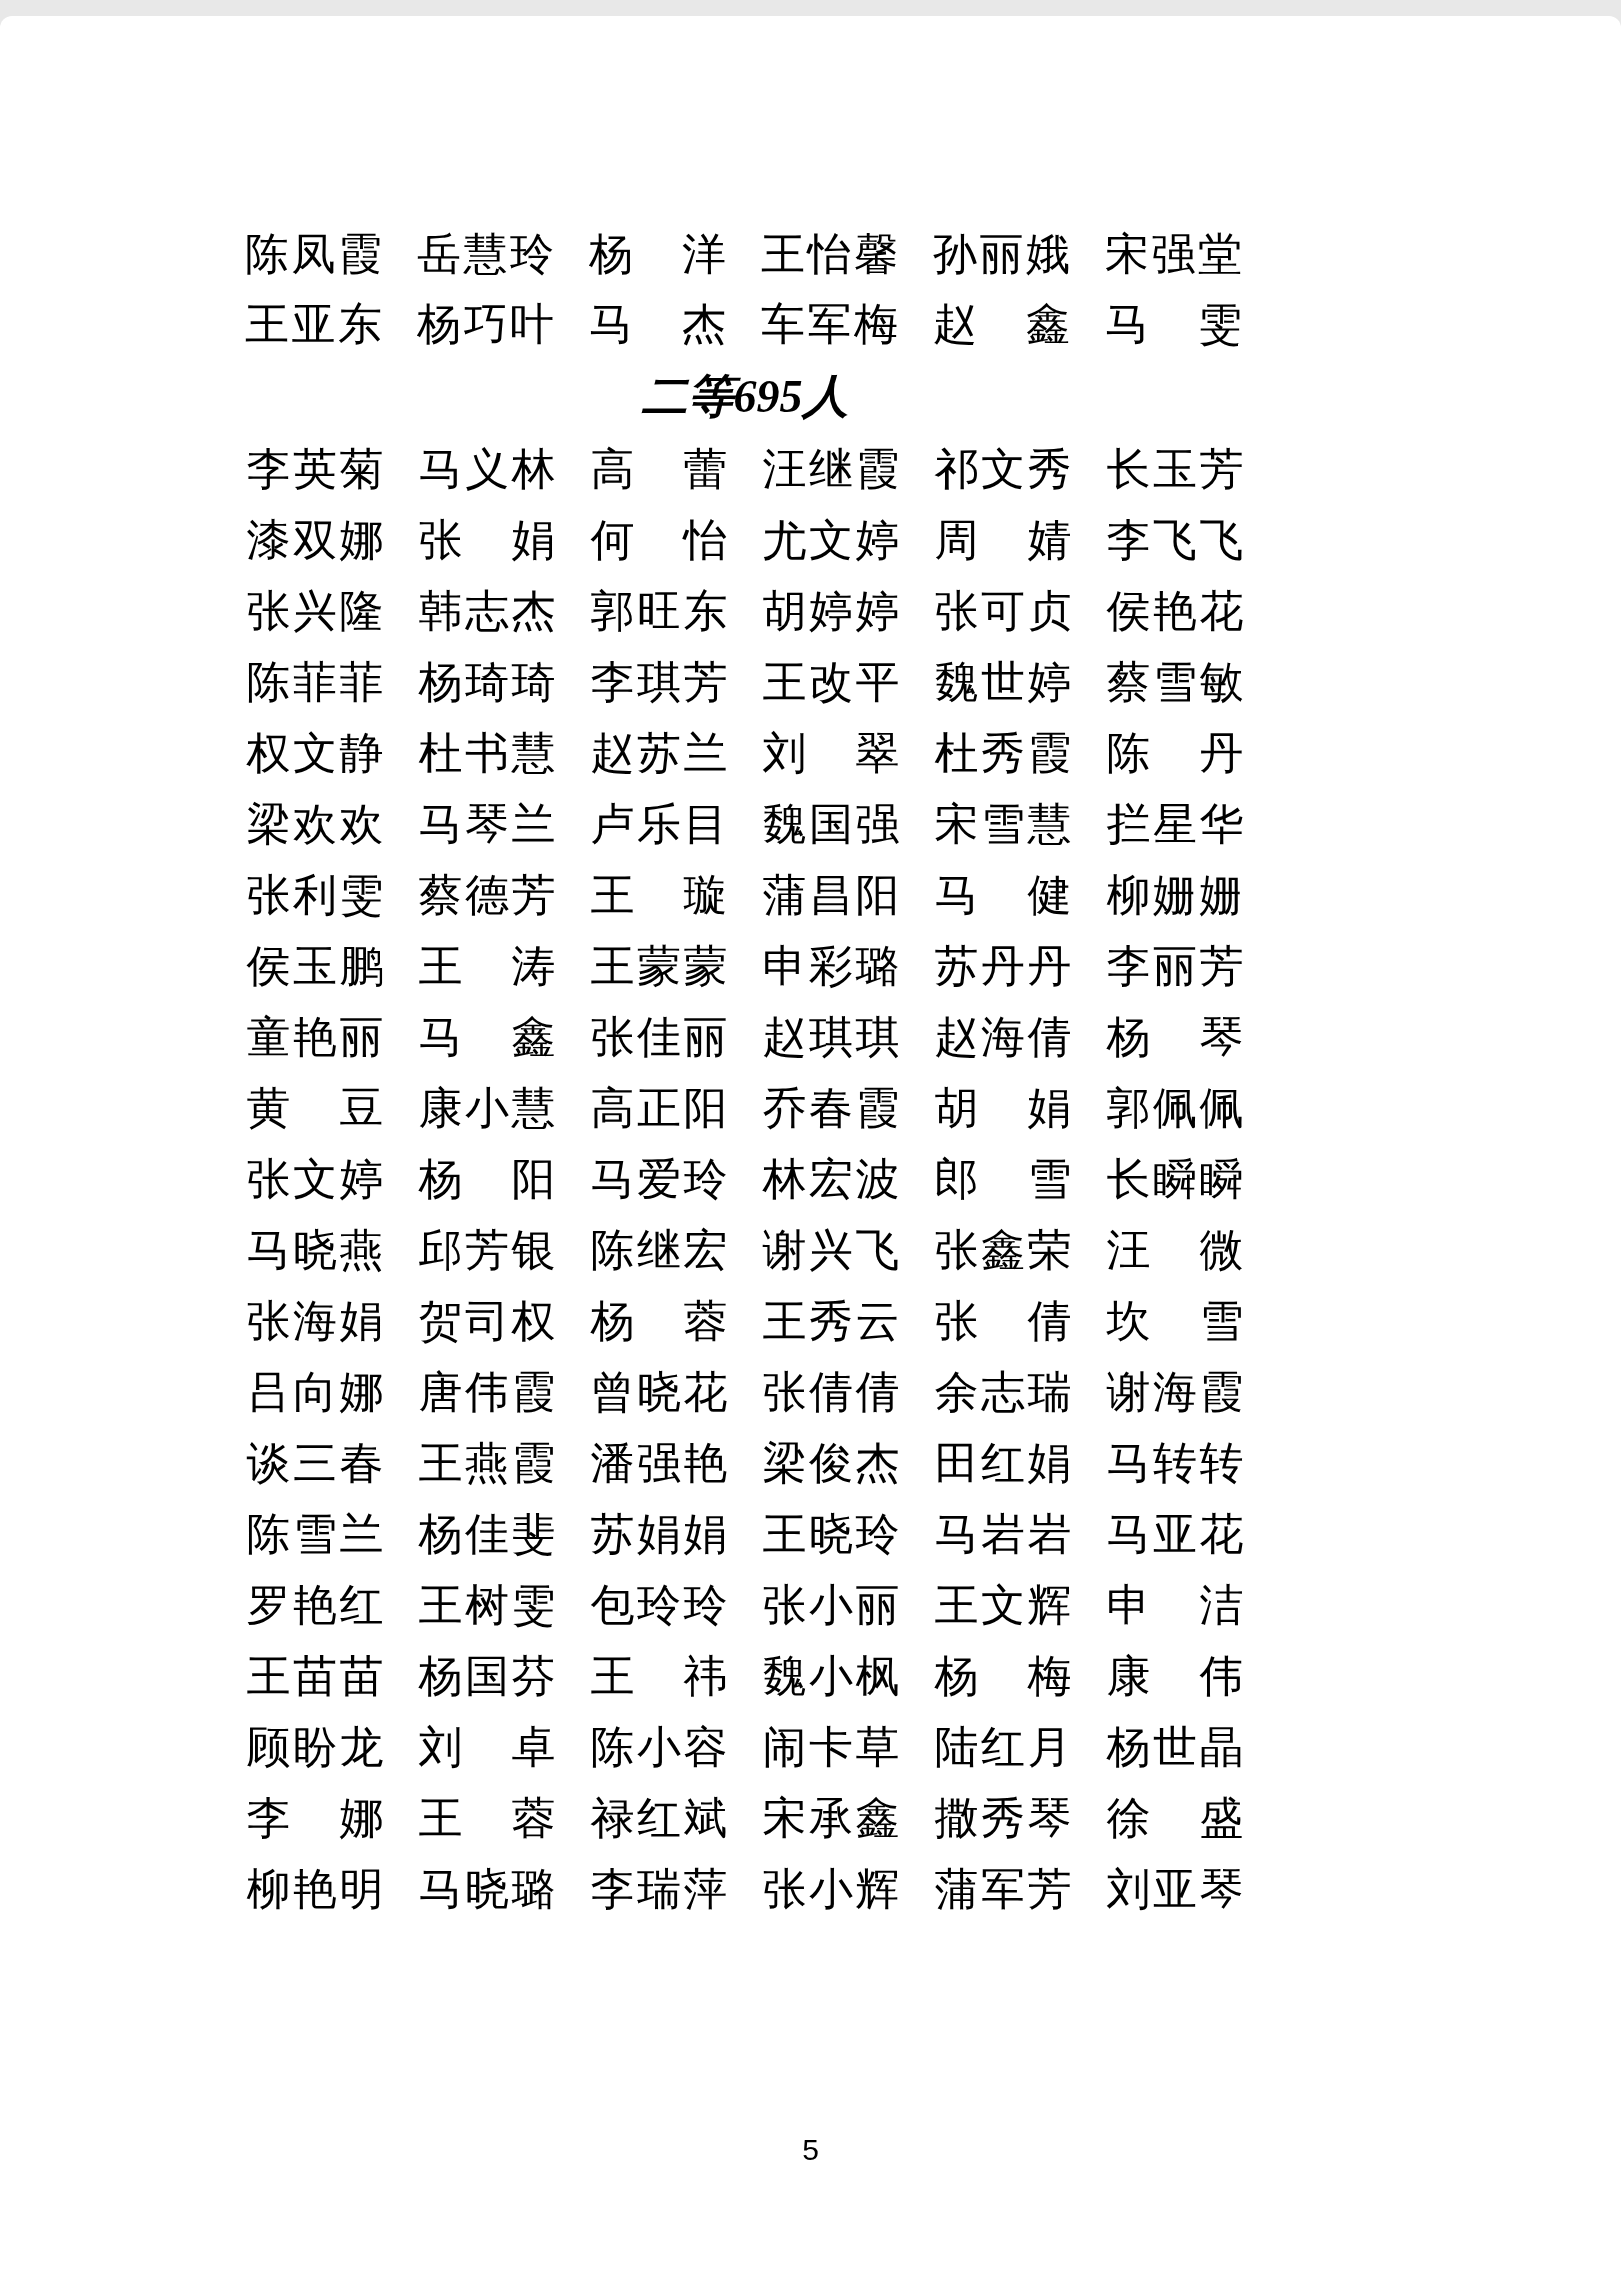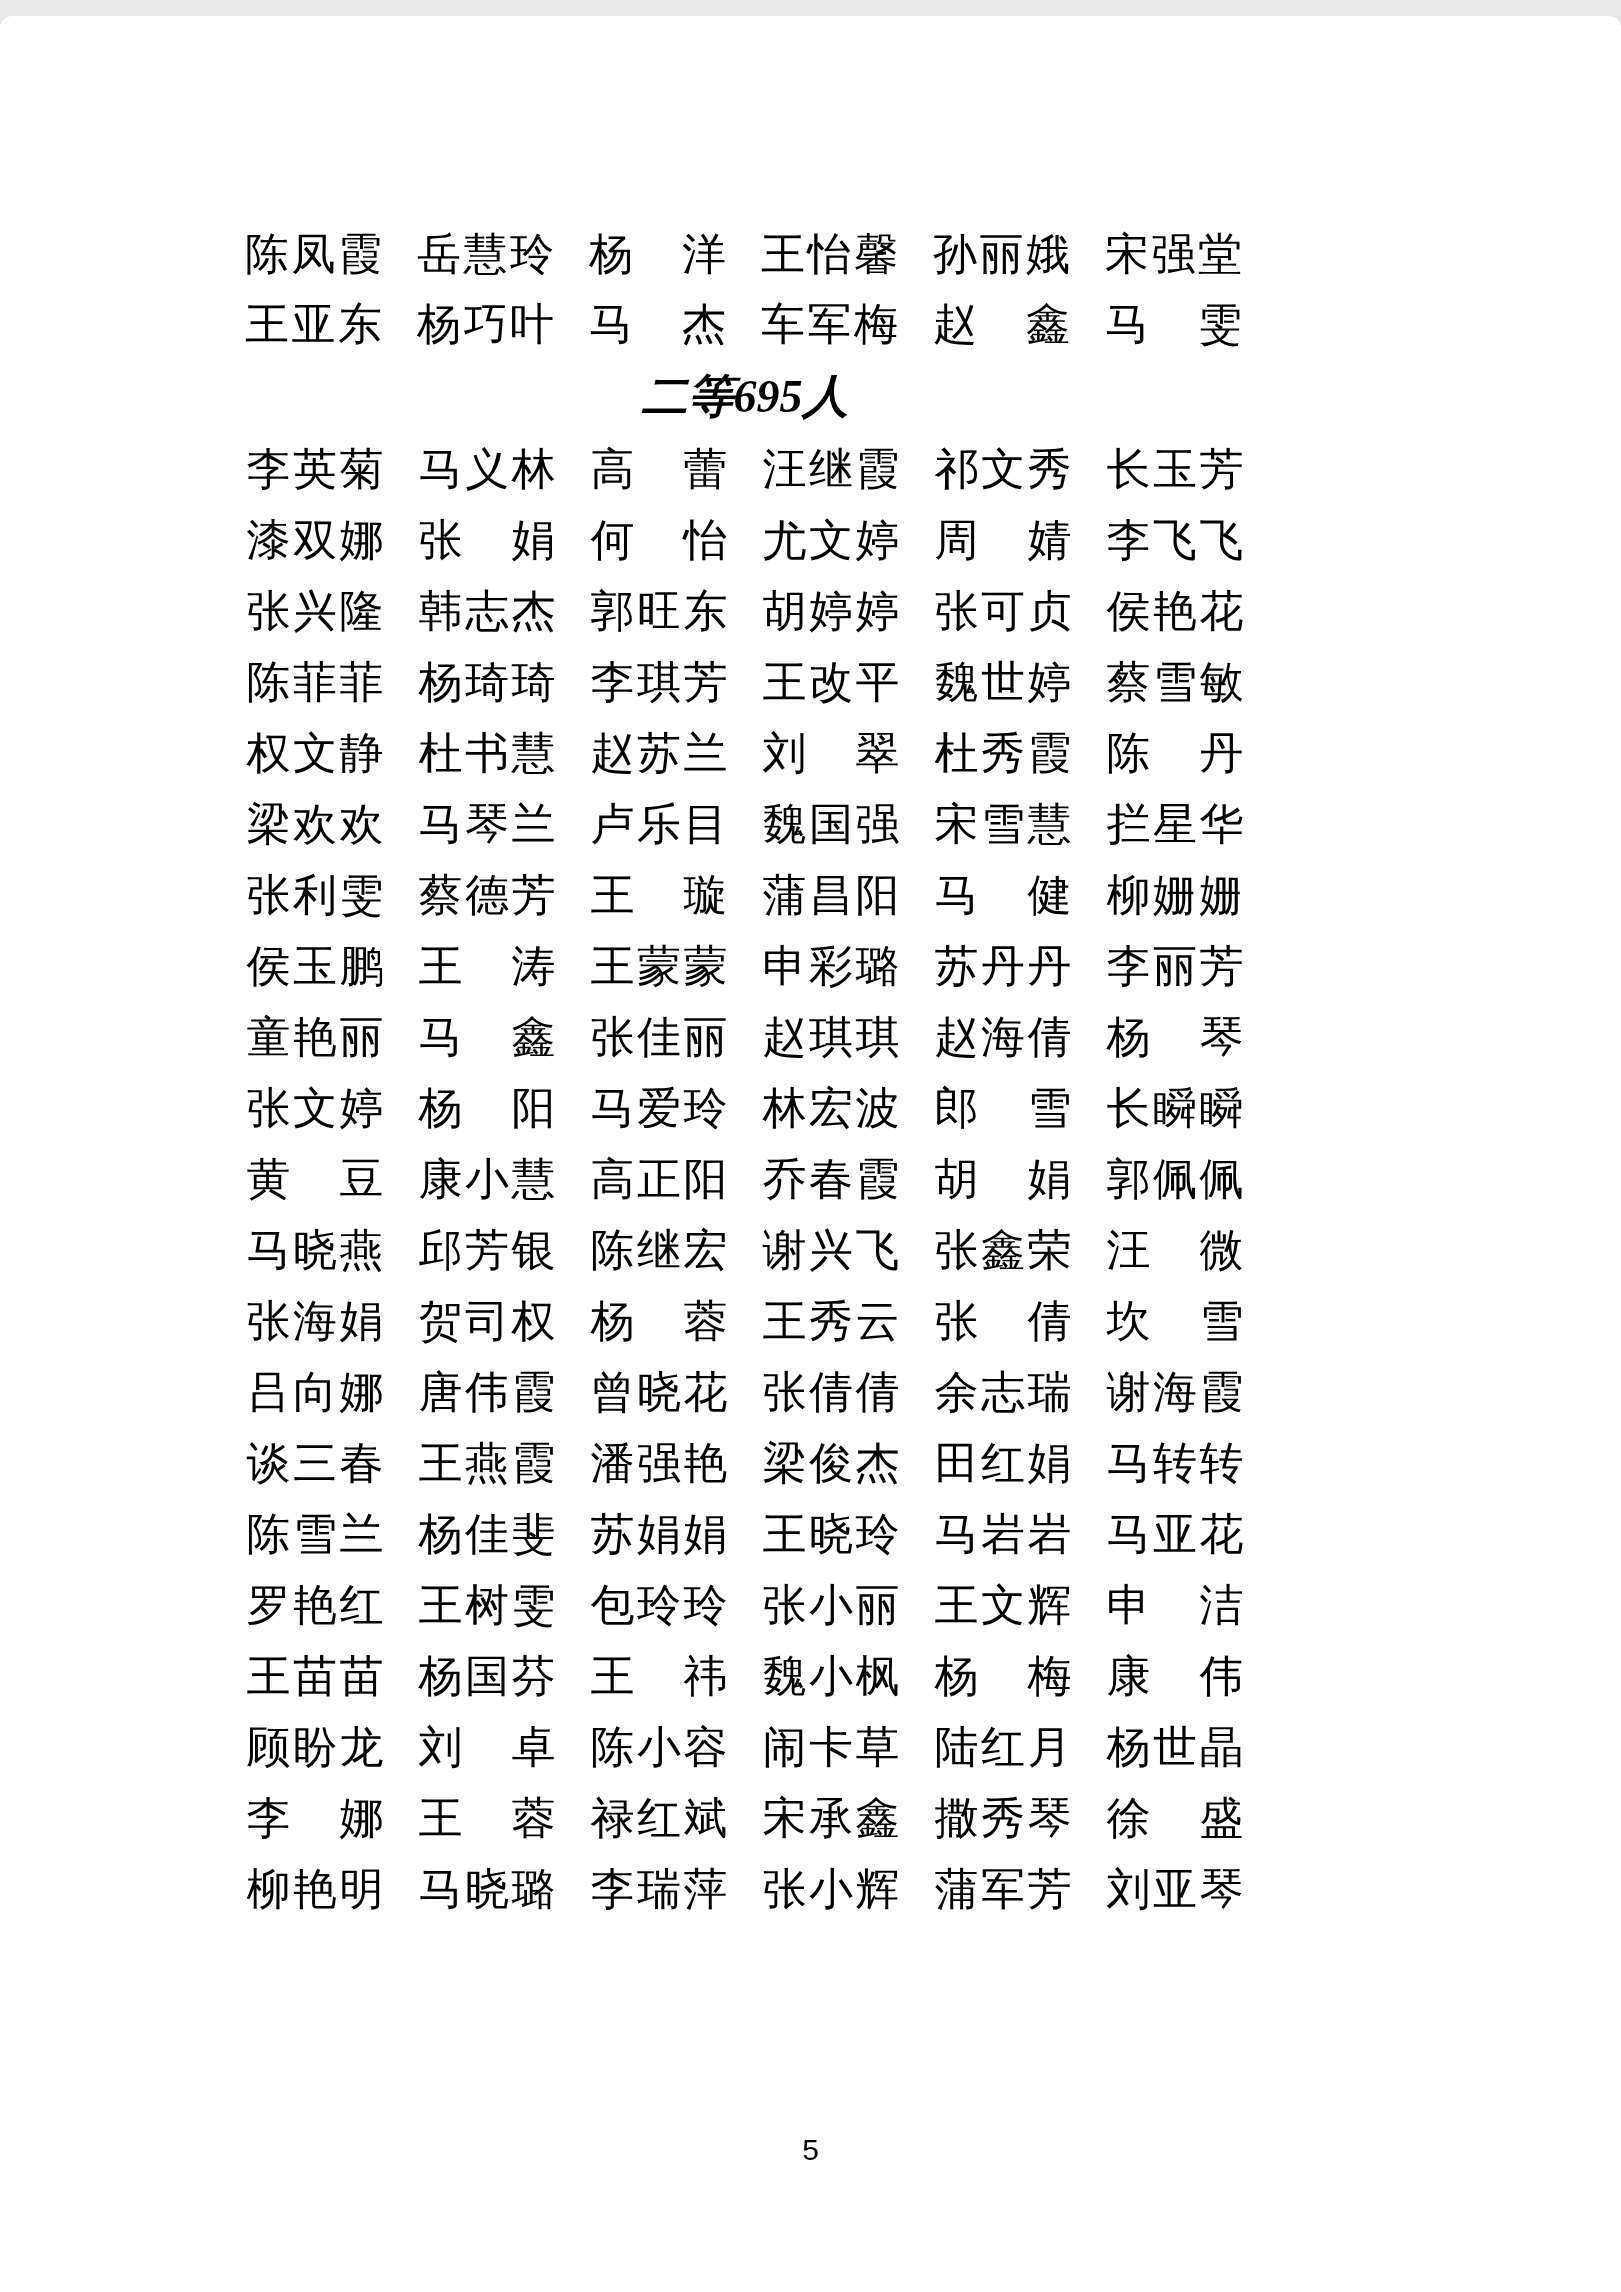--- a/index.html
+++ b/index.html
@@ -157,34 +157,34 @@
         </div>
         <div class="name-row">
           <span class="name">童艳丽</span>
           <span class="name">马鑫</span>
           <span class="name">张佳丽</span>
           <span class="name">赵琪琪</span>
           <span class="name">赵海倩</span>
           <span class="name">杨琴</span>
         </div>
         <div class="name-row">
+          <span class="name">黄豆</span>
+          <span class="name">康小慧</span>
+          <span class="name">高正阳</span>
+          <span class="name">乔春霞</span>
+          <span class="name">胡娟</span>
+          <span class="name">郭佩佩</span>
+        </div>
+        <div class="name-row">
           <span class="name">张文婷</span>
           <span class="name">杨阳</span>
           <span class="name">马爱玲</span>
           <span class="name">林宏波</span>
           <span class="name">郎雪</span>
           <span class="name">长瞬瞬</span>
-        </div>
-        <div class="name-row">
-          <span class="name">黄豆</span>
-          <span class="name">康小慧</span>
-          <span class="name">高正阳</span>
-          <span class="name">乔春霞</span>
-          <span class="name">胡娟</span>
-          <span class="name">郭佩佩</span>
         </div>
         <div class="name-row">
           <span class="name">马晓燕</span>
           <span class="name">邱芳银</span>
           <span class="name">陈继宏</span>
           <span class="name">谢兴飞</span>
           <span class="name">张鑫荣</span>
           <span class="name">汪微</span>
         </div>
         <div class="name-row">

